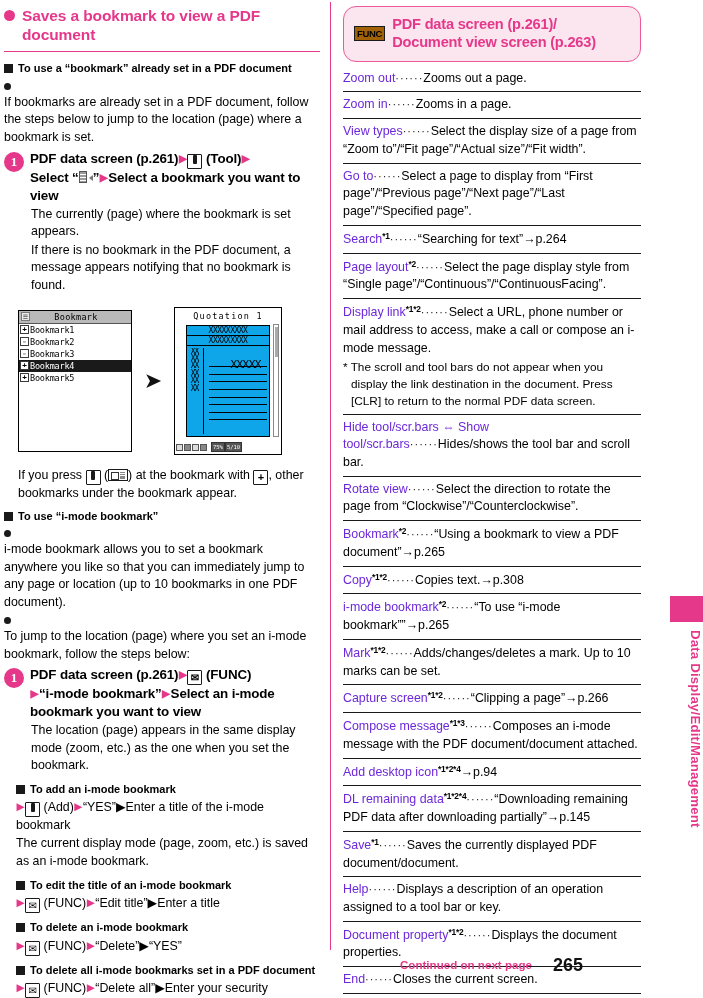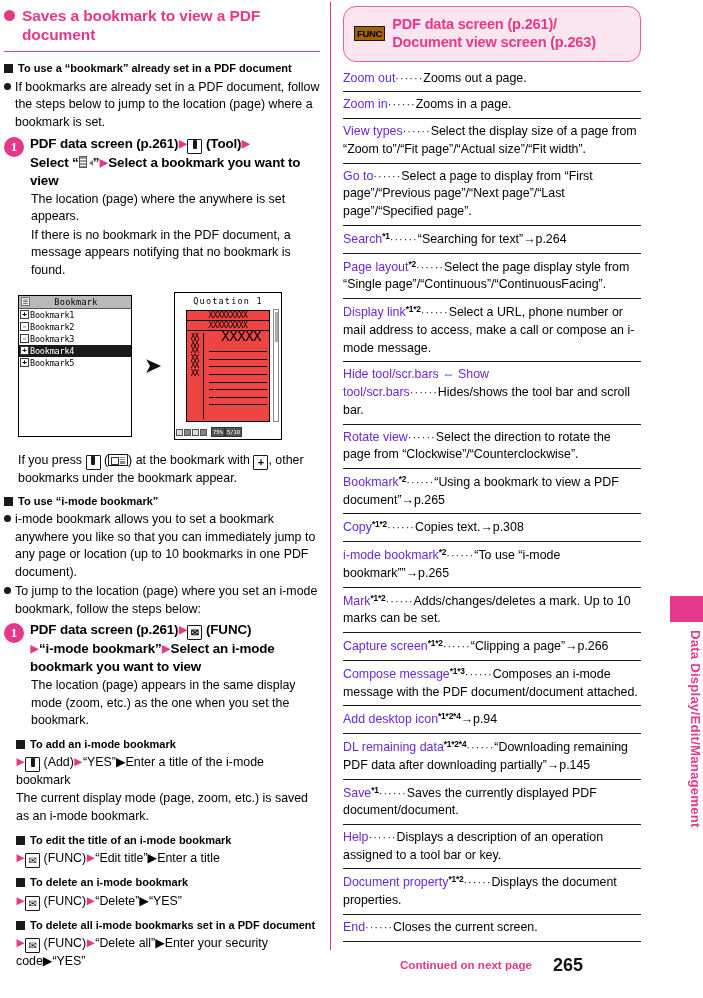--- a/index.html
+++ b/index.html
@@ -88,20 +88,21 @@
     margin-top: 3px;
   }
 
   .b-dot {
     display: flex;
     align-items: flex-start;
     gap: 4px;
     font-size: 12.4px;
     line-height: 1.43;
     margin: 0 0 1px 0;
+    flex-direction: column;
   }
   .b-dot .dot {
     flex: 0 0 auto;
     width: 7px; height: 7px;
     border-radius: 50%;
     background: #1a1a1a;
     margin-top: 4px;
   }
 
   .step {
@@ -318,37 +319,37 @@
     text-align: center;
     font-size: 8.5px;
     letter-spacing: 1.2px;
     margin-top: 3px;
   }
   .mock-doc .paper {
     position: absolute;
     left: 11px; top: 17px;
     width: 84px; height: 112px;
     border: 1.2px solid #000;
-    background: #ef4444;
+    background: #0ea5e9;
     overflow: hidden;
   }
   .mock-doc .xline {
     font-size: 8px;
     text-align: center;
     letter-spacing: -0.5px;
     line-height: 9px;
     border-bottom: 1.2px solid #000;
   }
   .mock-doc .xline2 {
-    font-size: 14px;
+    font-size: 11px;
     text-align: right;
     letter-spacing: -0.5px;
     line-height: 10px;
     padding-right: 8px;
-    margin-top: 0;
+    margin-top: 14px;
   }
   .mock-doc .vbar {
     position: absolute;
     left: 16px; top: 22px;
     width: 1.4px; height: 86px;
     background: #000;
   }
   .mock-doc .chainv {
     position: absolute;
     left: 2px; top: 22px;
@@ -559,21 +560,21 @@
       </div>
 
       <div class="step">
         <div class="step-num">1</div>
         <div class="step-body">
           <div class="step-title">
             <span>PDF data screen (p.261)</span><span class="arr">▶</span><span class="key tool"></span>
             <span>(Tool)</span><span class="arr">▶</span><br>
             <span>Select “</span><span class="ico-bm"><span class="pg"></span><span class="ar"></span></span><span>”</span><span class="arr">▶</span><span>Select a bookmark you want to view</span>
           </div>
-          <div class="step-desc">The location (page) where the anywhere is set appears.</div>
+          <div class="step-desc">The currently (page) where the bookmark is set appears.</div>
           <div class="step-desc">If there is no bookmark in the PDF document, a message appears notifying that no bookmark is found.</div>
         </div>
       </div>
 
       <div class="mocks">
 
         <div class="mock-bm">
           <div class="titlebar">
             <div class="tb-ic">☰</div>
             <div class="tb-txt">Bookmark</div>
@@ -748,20 +749,21 @@
         <div class="fn-item">
           <span class="fn-name">Search</span><span class="fn-sup">*1</span><span class="dots">······</span><span>“Searching for text”→p.264</span>
         </div>
 
         <div class="fn-item">
           <span class="fn-name">Page layout</span><span class="fn-sup">*2</span><span class="dots">······</span><span>Select the page display style from “Single page”/“Continuous”/“ContinuousFacing”.</span>
         </div>
 
         <div class="fn-item">
           <span class="fn-name">Display link</span><span class="fn-sup">*1*2</span><span class="dots">······</span><span>Select a URL, phone number or mail address to access, make a call or compose an i-mode message.</span>
+          <div class="fn-note">* The scroll and tool bars do not appear when you display the link destination in the document. Press [CLR] to return to the normal PDF data screen.</div>
         </div>
 
         <div class="fn-item">
           <span class="fn-name">Hide tool/scr.bars ⇔ Show tool/scr.bars</span><span class="dots">······</span><span>Hides/shows the tool bar and scroll bar.</span>
         </div>
 
         <div class="fn-item">
           <span class="fn-name">Rotate view</span><span class="dots">······</span><span>Select the direction to rotate the page from “Clockwise”/“Counterclockwise”.</span>
         </div>
 

